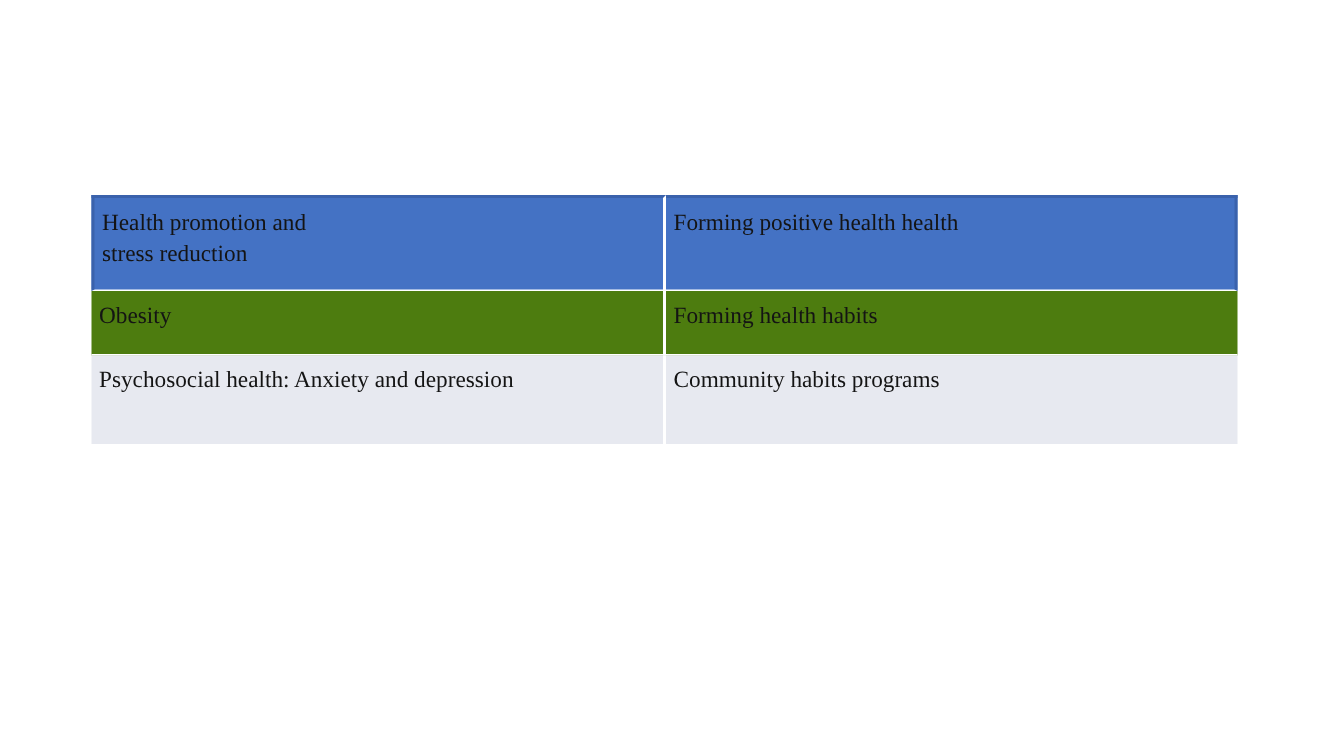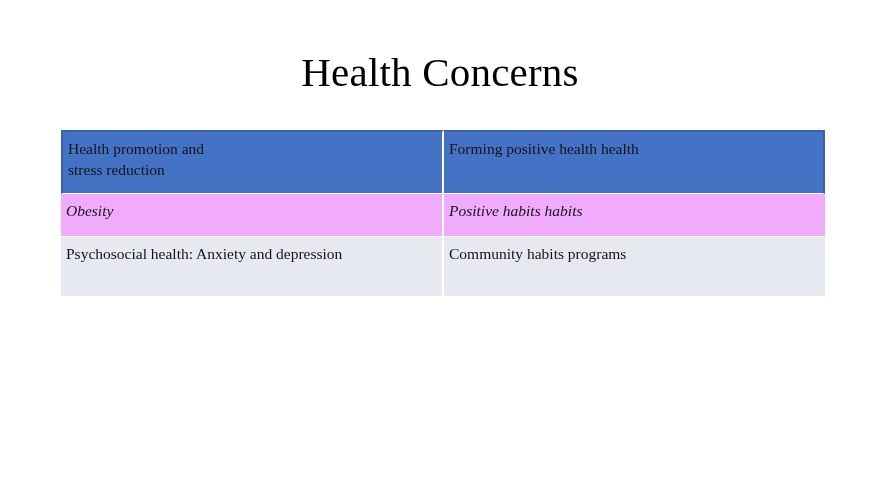--- a/index.html
+++ b/index.html
@@ -64,24 +64,23 @@
   }
   .row-header td.col-left {
     border-left: 2px solid #3A62AC;
     border-right: 2px solid #ffffff;
   }
   .row-header td.col-right {
     border-right: 2px solid #3A62AC;
   }
   
   .row-band-a td {
-    background: #f0abfc;
+    background: #4d7c0f;
     height: 42px;
     border-bottom: 1px solid #ffffff;
-    font-style: italic;
   }
   .row-band-a td.col-left {
     border-right: 2px solid #ffffff;
   }
   .row-band-b td {
     background: #E7E9F0;
     height: 59px;
   }
   .row-band-b td.col-left {
     border-right: 2px solid #ffffff;
@@ -91,21 +90,20 @@
   .cell-text {
     display: block;
     white-space: pre-line;
   }
 </style>
 </head>
 <body>
 
 <div class="slide">
 
-  <div class="slide-title">Health Concerns</div>
 
   <table class="content-table">
     <tbody>
       <tr class="row-header">
         <td class="col-left">
           <div class="cell-inner">
             <span class="cell-text">Health promotion and
 stress reduction</span>
           </div>
         </td>
@@ -117,21 +115,21 @@
       </tr>
 
       <tr class="row-band-a">
         <td class="col-left">
           <div class="cell-inner">
             <span class="cell-text">Obesity</span>
           </div>
         </td>
         <td class="col-right">
           <div class="cell-inner">
-            <span class="cell-text">Positive habits habits</span>
+            <span class="cell-text">Forming health habits</span>
           </div>
         </td>
       </tr>
 
       <tr class="row-band-b">
         <td class="col-left">
           <div class="cell-inner">
             <span class="cell-text">Psychosocial health: Anxiety and depression</span>
           </div>
         </td>

